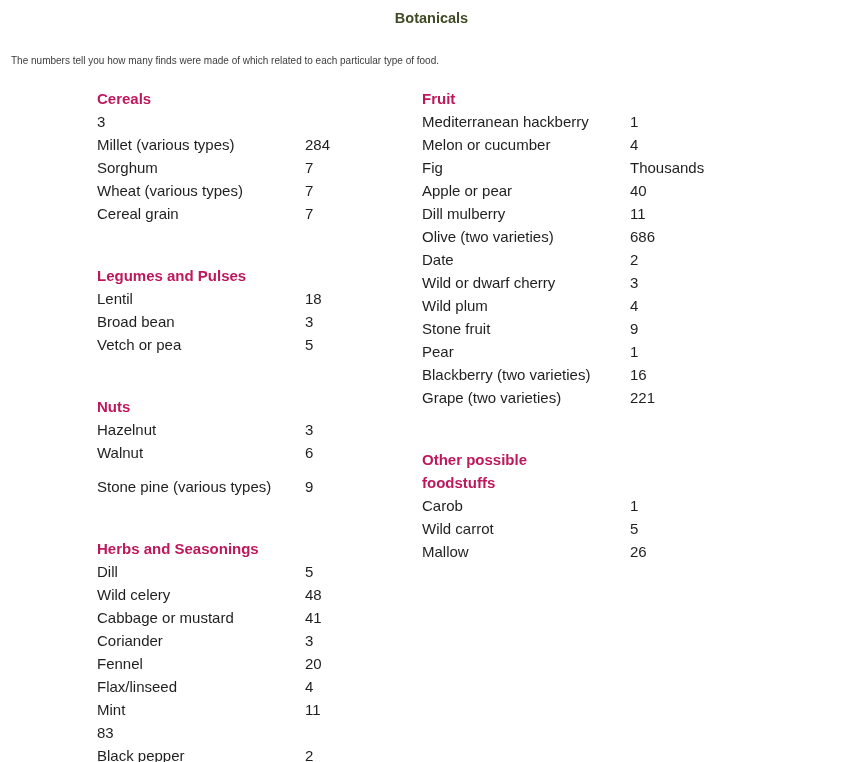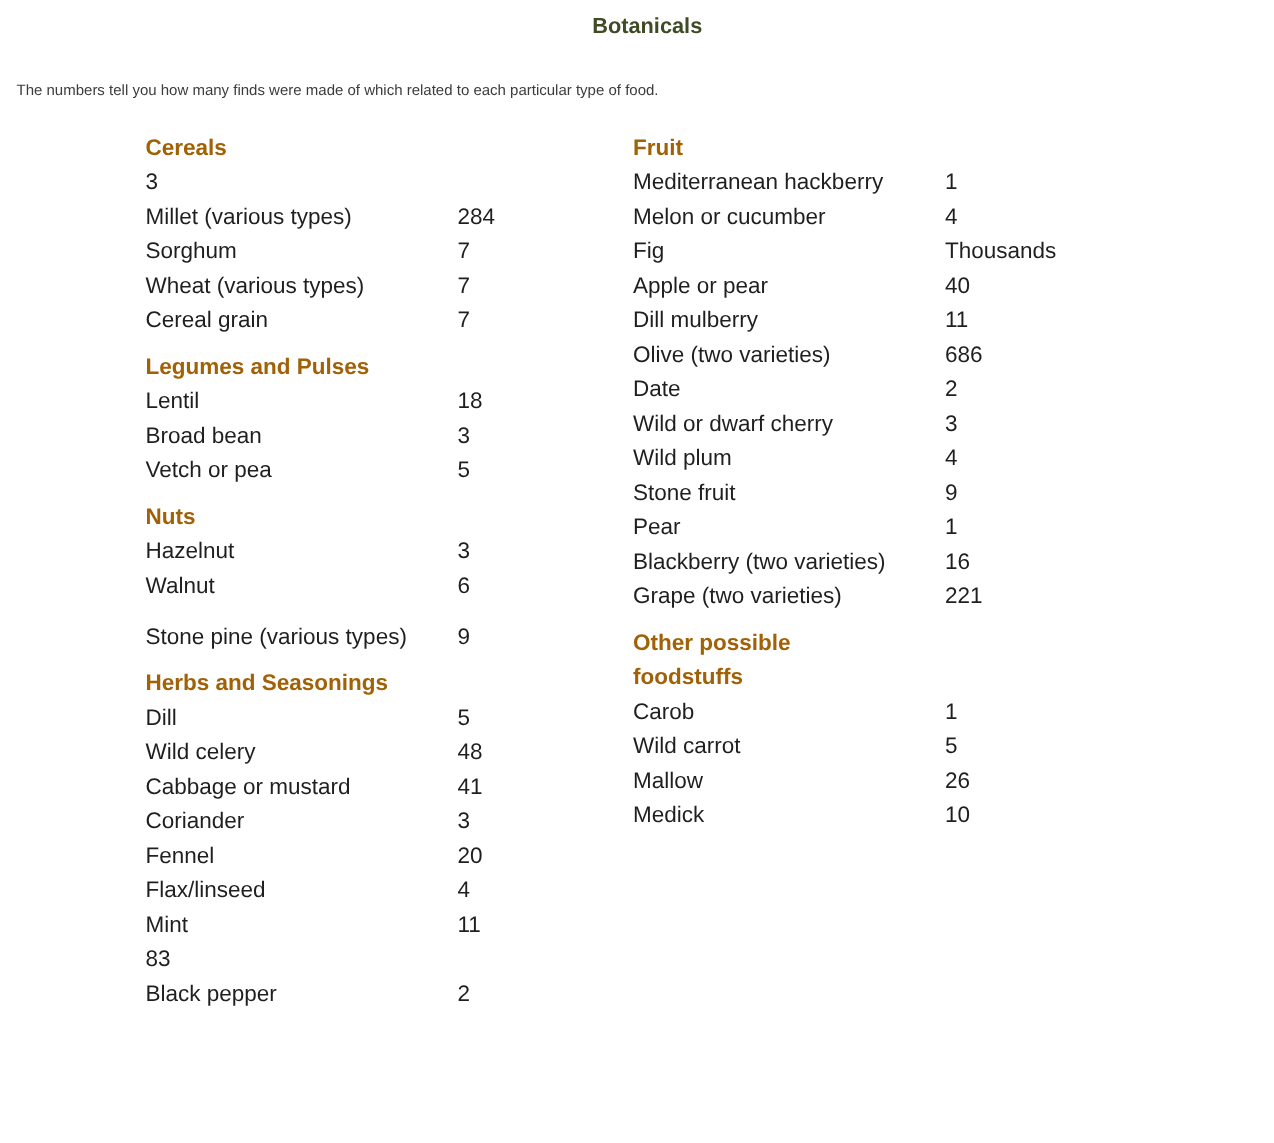--- a/index.html
+++ b/index.html
@@ -31,27 +31,27 @@
     font-size: 10px;
     line-height: 19px;
     color: var(--subtitle-color);
   }
   .table-area {
     margin: 17px 0 0 97px;
     display: flex;
     align-items: flex-start;
   }
   .col { width: 325px; }
-  .section { margin-top: 8px; }
+  .section { margin-top: 39px; }
   .section:first-child { margin-top: 0; }
   .section-header {
     font-size: 15px;
     line-height: 23px;
     font-weight: bold;
-    color: #a16207;
+    color: #be185d;
     white-space: pre-line;
   }
   .row {
     display: flex;
     font-size: 15px;
     line-height: 23px;
   }
   .row.gap-before { margin-top: 11px; }
   .row .label { width: 208px; }
   .row .value { flex: 1; }
@@ -220,19 +220,15 @@
           <span class="value">1</span>
         </div>
         <div class="row">
           <span class="label">Wild carrot</span>
           <span class="value">5</span>
         </div>
         <div class="row">
           <span class="label">Mallow</span>
           <span class="value">26</span>
         </div>
-        <div class="row">
-          <span class="label">Medick</span>
-          <span class="value">10</span>
-        </div>
       </div>
     </div>
 </div>
 
 </body></html>

